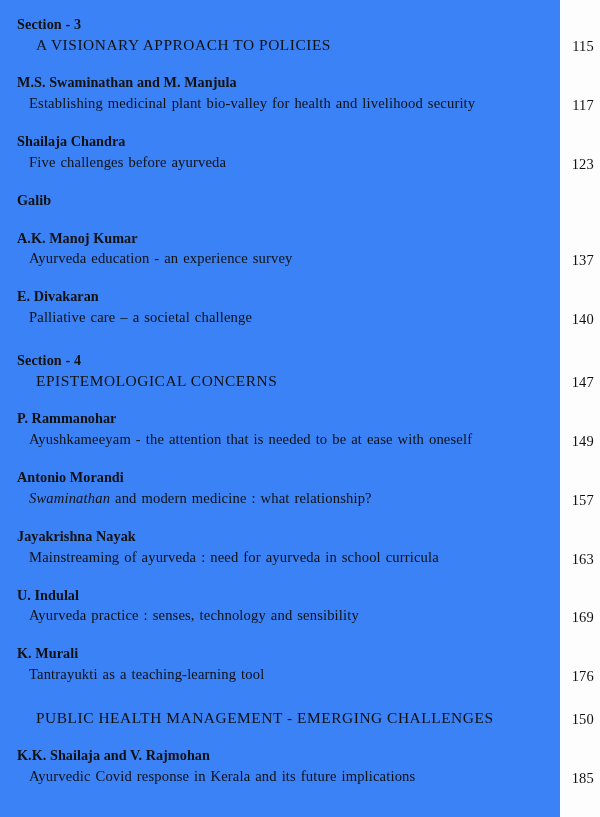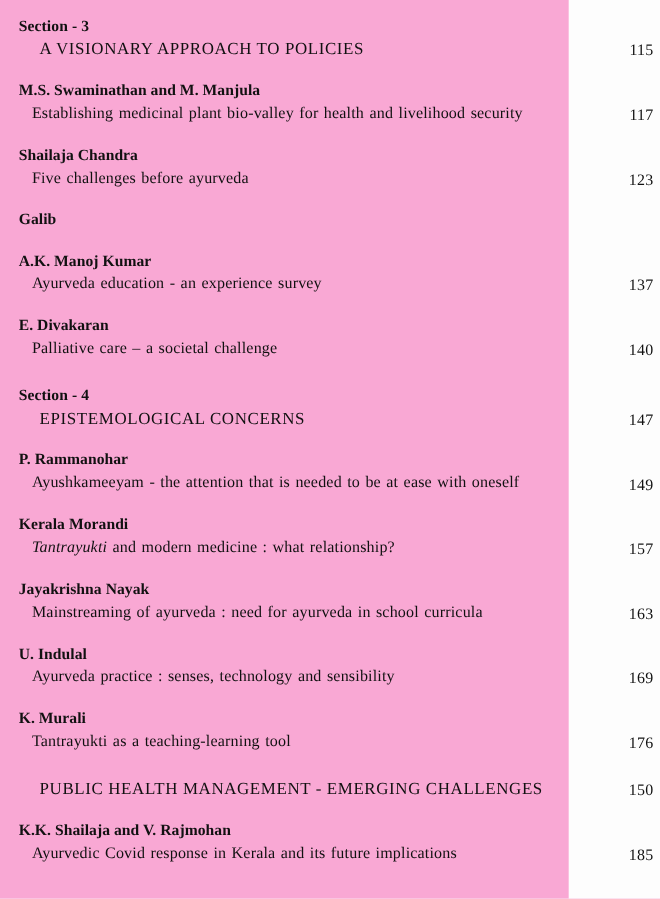--- a/index.html
+++ b/index.html
@@ -10,25 +10,25 @@
     width: 600px;
     height: 817px;
     background: #fdfdfd;
     font-family: "Liberation Serif", "DejaVu Serif", serif;
     color: #111111;
     overflow: hidden;
   }
 
   .page {
     position: relative;
-    width: 517px;
+    width: 560px;
     height: 817px;
     box-sizing: border-box;
     padding: 14px 22px 0 17px;
-    background: #f9a8d4;
+    background: #3b82f6;
   }
 
   
   .row {
     display: flex;
     align-items: baseline;
     width: 100%;
   }
   .row .textcol {
     flex: 0 0 531px;
@@ -182,26 +182,26 @@
           </div>
           <div class="row">
             <div class="textcol entry-title">
               <span class="title-line">Ayushkameeyam - the attention that is needed to be at ease with oneself</span>
             </div>
             <div class="pagecol align-last">149</div>
           </div>
         </div>
         <div class="entry">
           <div class="row">
-            <div class="textcol entry-authors">Kerala Morandi</div>
-            <div class="pagecol"></div>
-          </div>
-          <div class="row">
-            <div class="textcol entry-title">
-              <span class="title-line"><span class="ital">Tantrayukti</span><span> and modern medicine : what relationship?</span></span>
+            <div class="textcol entry-authors">Antonio Morandi</div>
+            <div class="pagecol"></div>
+          </div>
+          <div class="row">
+            <div class="textcol entry-title">
+              <span class="title-line"><span class="ital">Swaminathan</span><span> and modern medicine : what relationship?</span></span>
             </div>
             <div class="pagecol align-last">157</div>
           </div>
         </div>
         <div class="entry">
           <div class="row">
             <div class="textcol entry-authors">Jayakrishna Nayak</div>
             <div class="pagecol"></div>
           </div>
           <div class="row">

